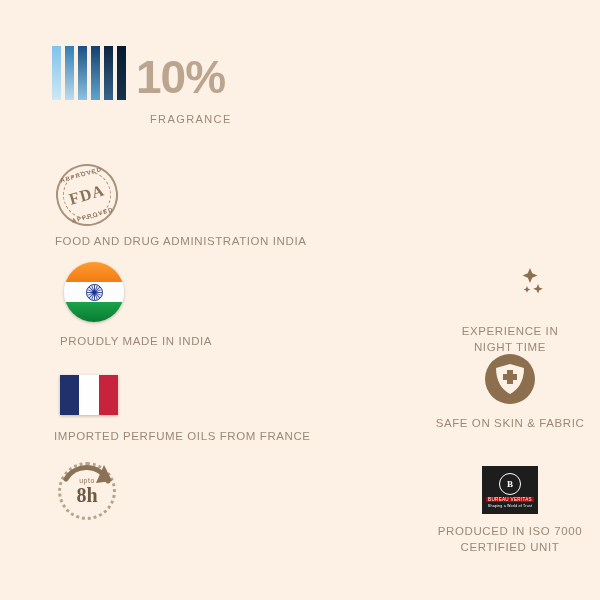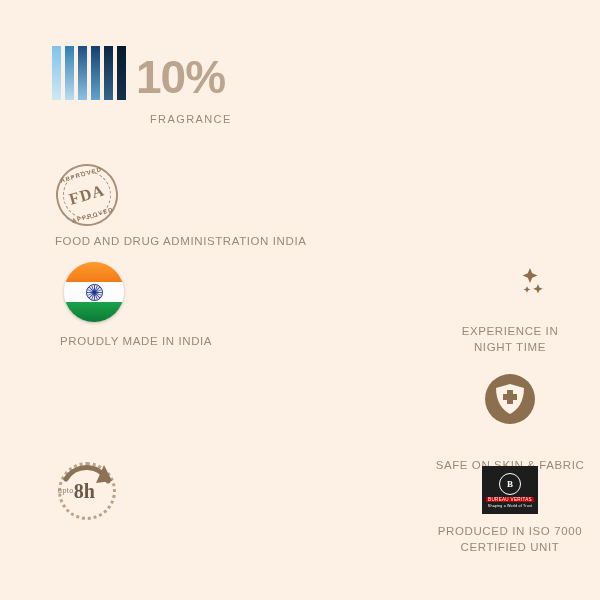--- a/index.html
+++ b/index.html
@@ -186,22 +186,23 @@
   }
   .clock8h .arrow-arc {
     position: absolute;
     left: -2px; top: -3px;
     width: 62px; height: 62px;
   }
   .clock8h .txt {
     position: absolute;
     inset: 0;
     display: flex;
-    flex-direction: row;
+    flex-direction: column;
     align-items: center;
+    justify-content: center;
     line-height: 1;
   }
   .clock8h .upto {
     font-size: 7px;
     color: #8b7257;
     letter-spacing: .5px;
     margin-bottom: 1px;
   }
   .clock8h .h8 {
     font-size: 20px;
@@ -215,21 +216,21 @@
   
   #feat-night { left: 420px; top: 262px; width: 180px; }
   .moon-wrap {
     width: 70px; height: 52px;
     position: relative;
     margin: 0 auto;
   }
   #feat-night .caption { margin-top: 10px; }
 
   
-  #feat-safe { left: 420px; top: 374px; width: 180px; gap: 22px; }
+  #feat-safe { left: 420px; top: 354px; width: 180px; }
   .safe-circle {
     width: 50px; height: 50px;
     border-radius: 50%;
     background: #8b6f4e;
     display: flex; align-items: center; justify-content: center;
     margin: 0 auto;
   }
   #feat-safe .caption { margin-top: 12px; }
 
   
@@ -313,20 +314,30 @@
             <i style="transform:rotate(112.5deg)"></i>
             <i style="transform:rotate(135deg)"></i>
             <i style="transform:rotate(157.5deg)"></i>
           </div>
         </div>
       </div>
     </div>
     <div class="caption">PROUDLY MADE IN INDIA</div>
   </div>
 
+  <div class="feature col-left" id="feat-france">
+    <div class="icon-wrap">
+      <div class="flag-fr">
+        <i class="blue"></i>
+          <i class="white"></i>
+          <i class="red"></i>
+      </div>
+    </div>
+    <div class="caption">IMPORTED PERFUME OILS FROM FRANCE</div>
+  </div>
 
   <div class="feature col-left" id="feat-8h">
     <div class="icon-wrap">
       <div class="clock8h">
         <div class="ring"></div>
         <svg class="arrow-arc" viewBox="0 0 62 62">
           <path d="M10 20 A24 24 0 0 1 52 22" fill="none" stroke="#8b7257" stroke-width="5" stroke-linecap="round"></path>
           <path d="M48 6 L56 22 L40 24 Z" fill="#8b7257"></path>
         </svg>
         <div class="txt">

